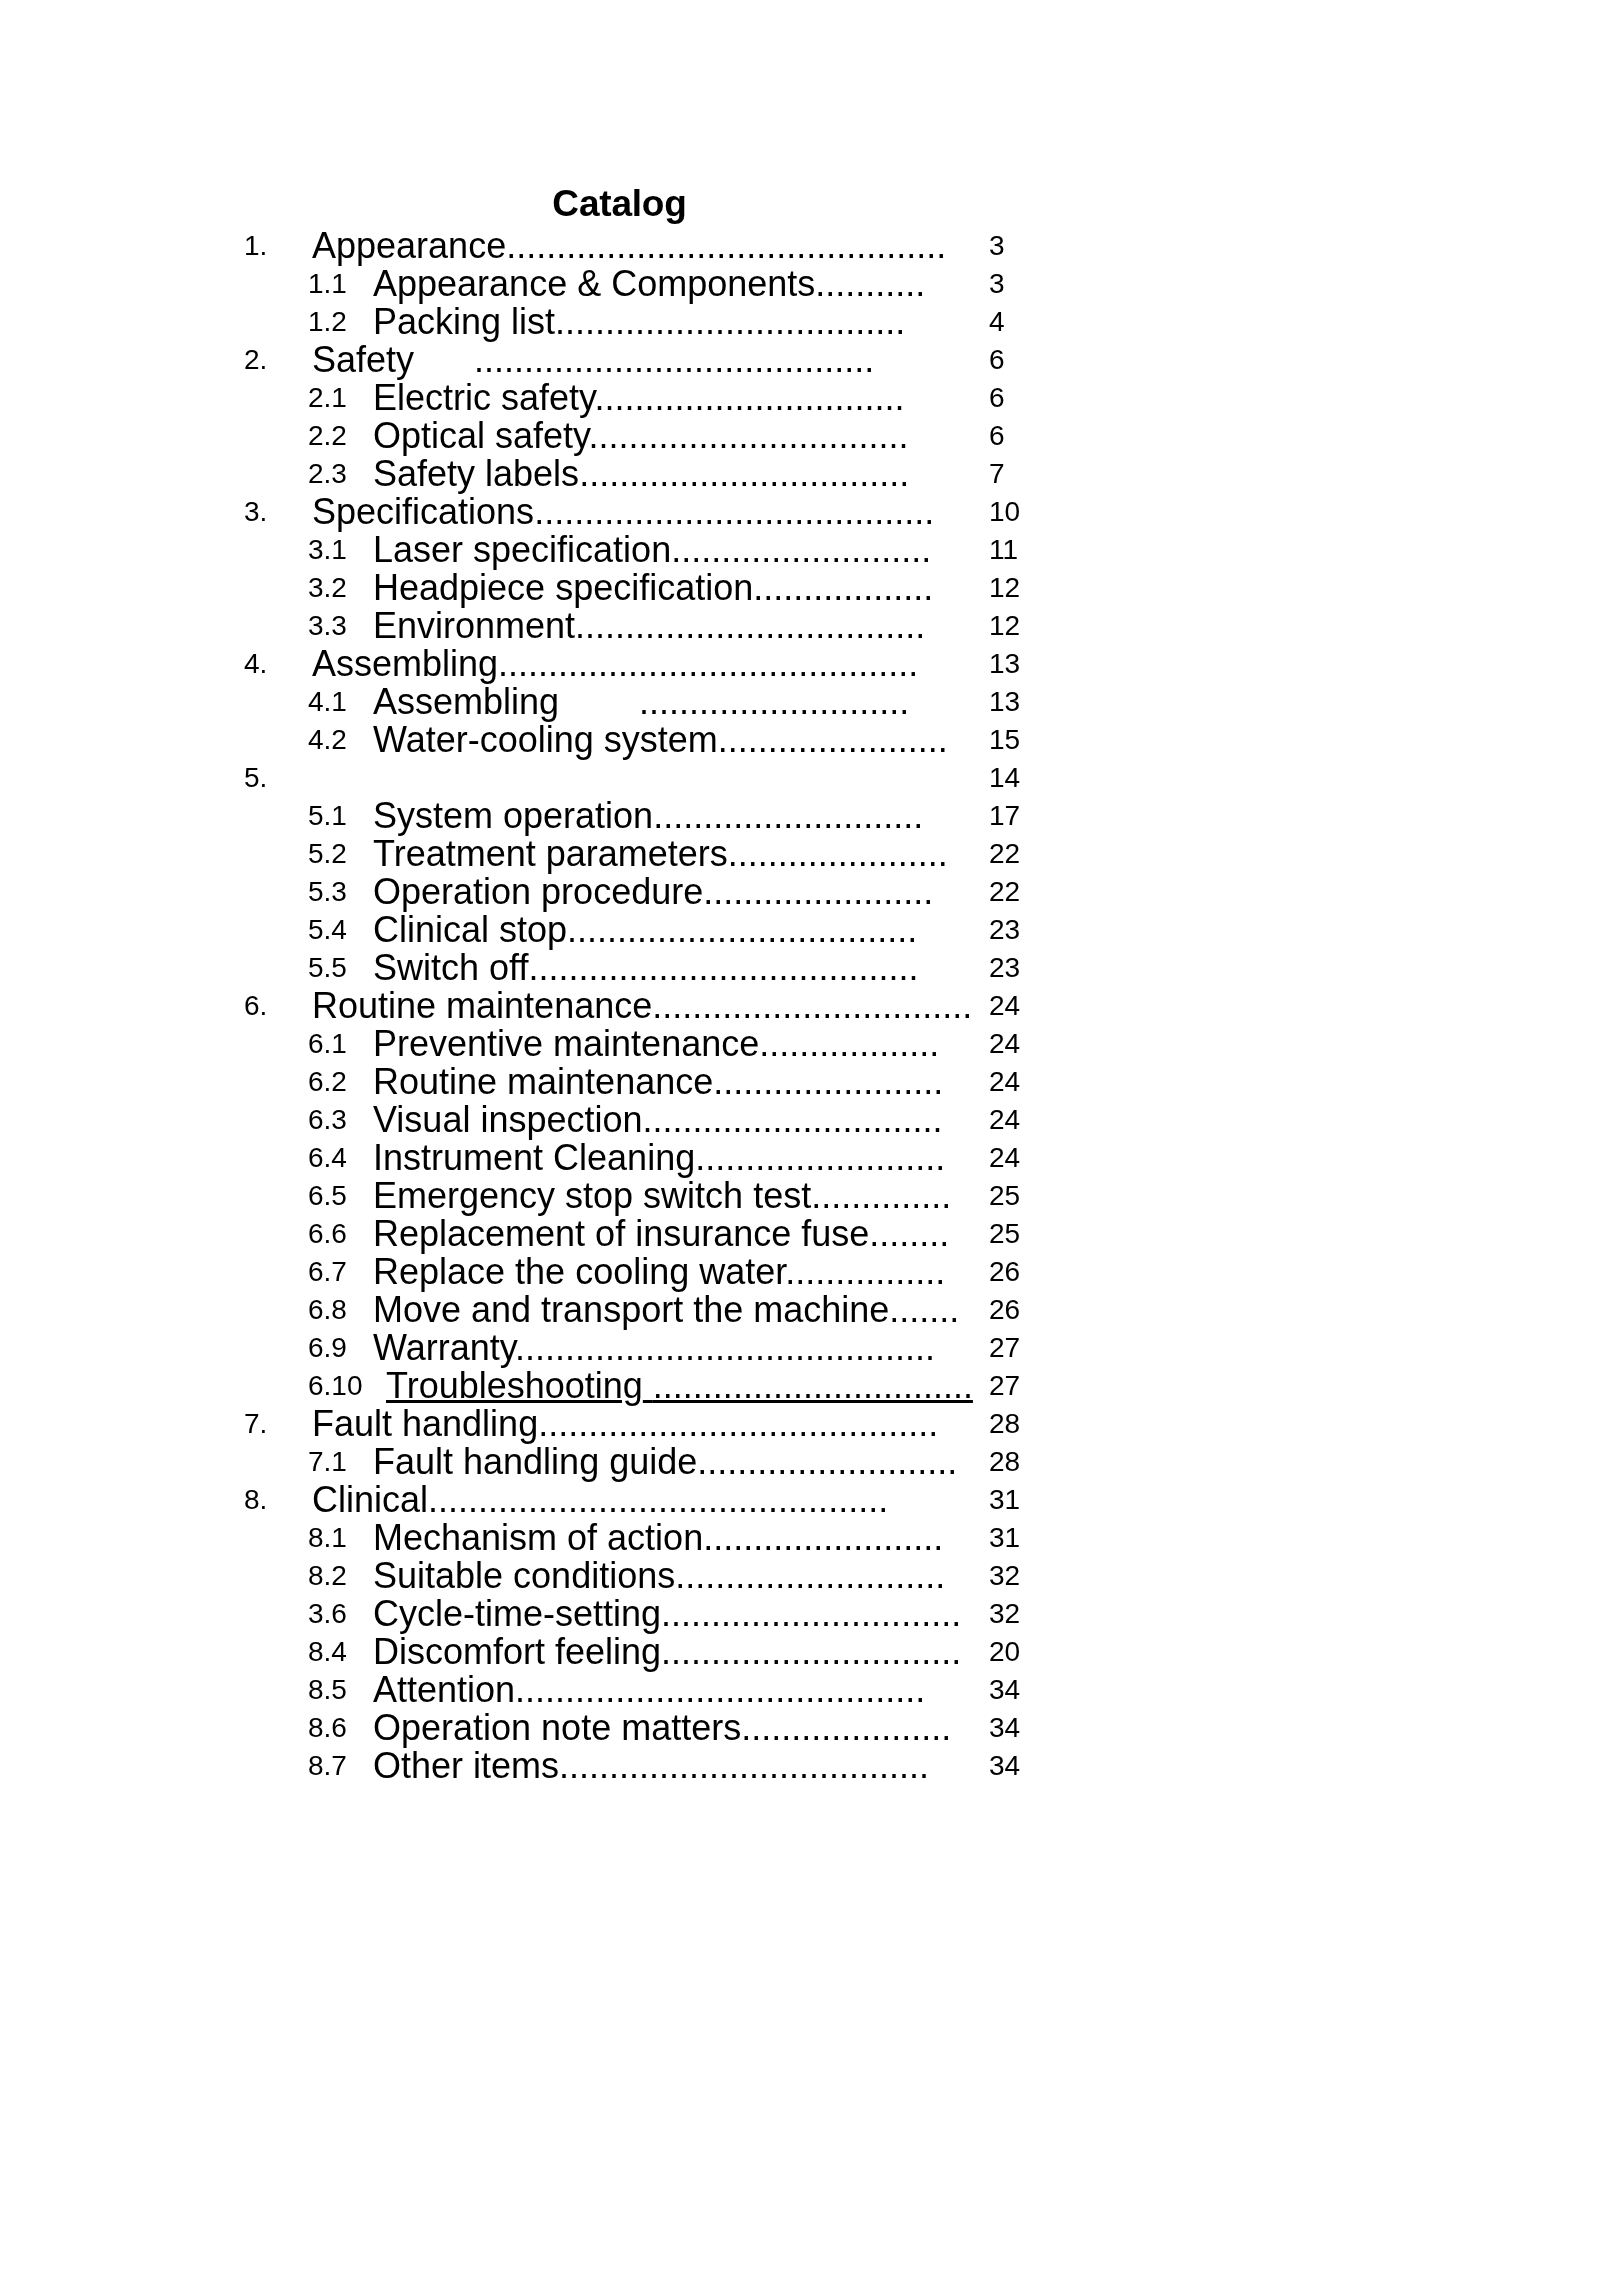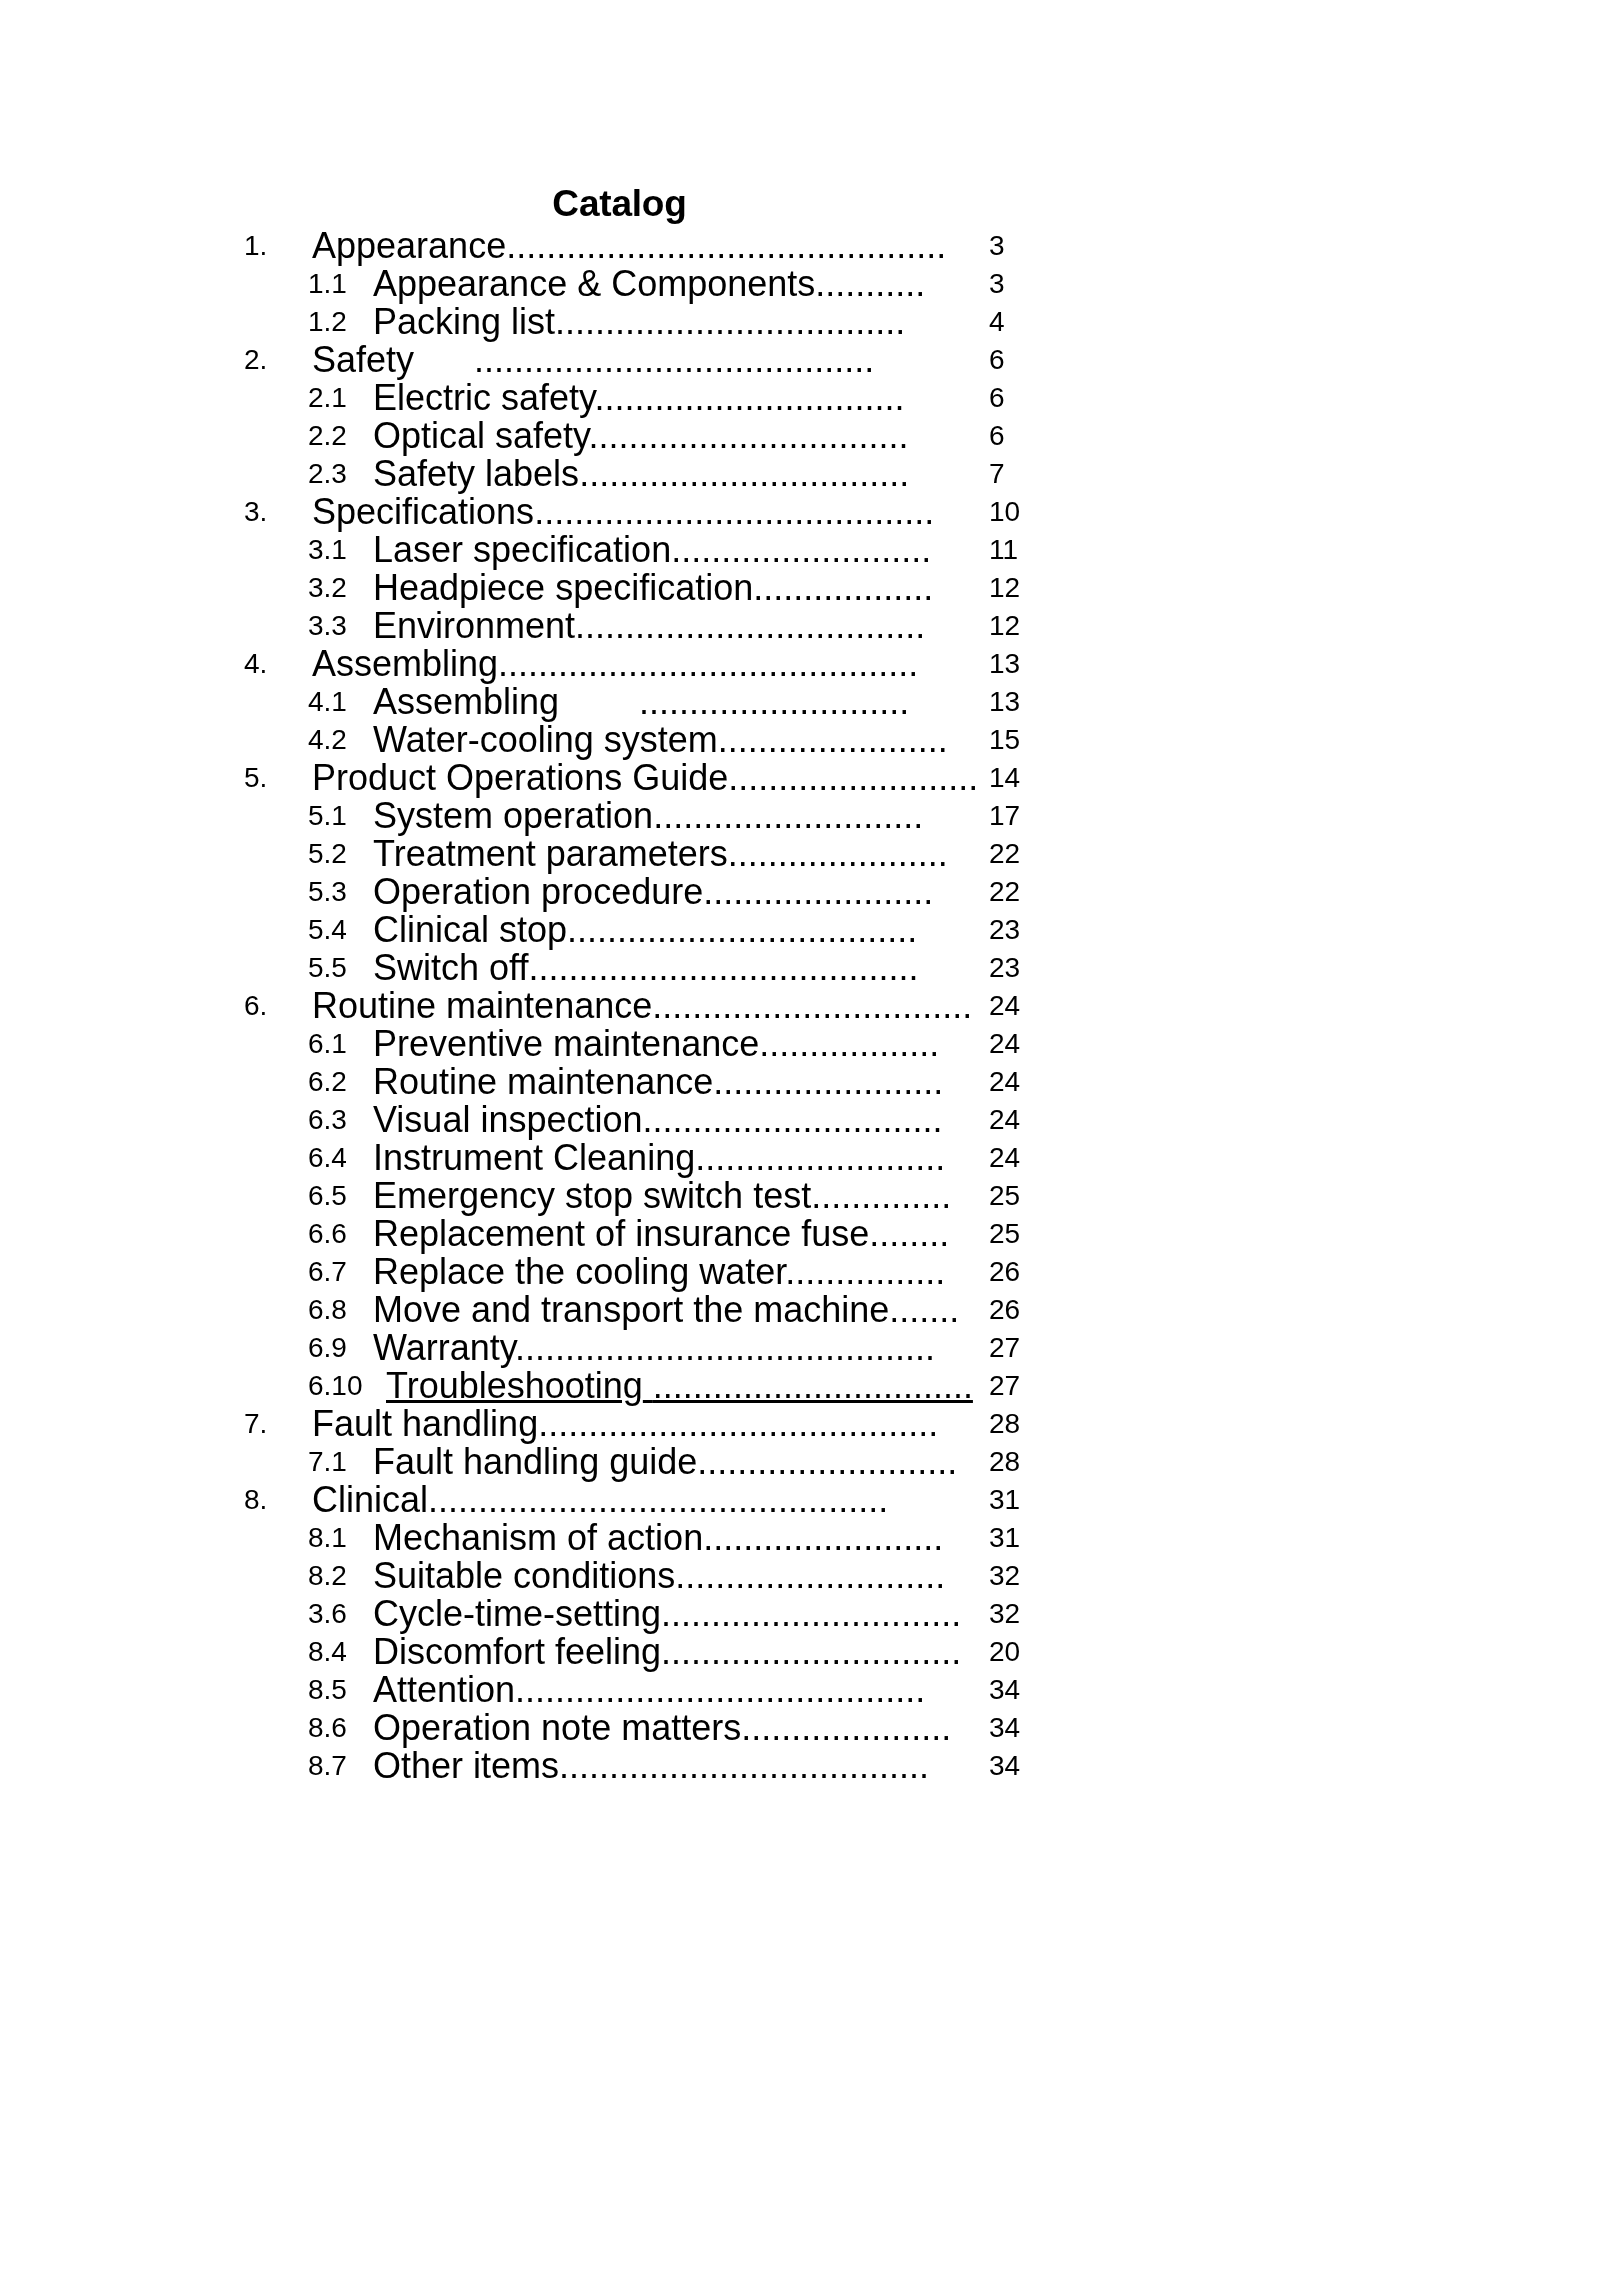--- a/index.html
+++ b/index.html
@@ -160,21 +160,20 @@
         <span class="toc-text"><span class="toc-label">Assembling</span><span class="toc-gap">        </span><span class="toc-dots">...........................</span></span>
         <span class="toc-page">13</span>
       </div>
       <div class="toc-row lvl2">
         <span class="toc-num">4.2</span>
         <span class="toc-text"><span class="toc-label">Water-cooling system</span><span class="toc-gap"></span><span class="toc-dots">.......................</span></span>
         <span class="toc-page">15</span>
       </div>
       <div class="toc-row lvl1">
         <span class="toc-num">5.</span>
-        <span class="toc-text"><span class="toc-label">Product Operations Guide</span><span class="toc-gap"></span><span class="toc-dots">.........................</span></span>
         <span class="toc-page">14</span>
       </div>
       <div class="toc-row lvl2">
         <span class="toc-num">5.1</span>
         <span class="toc-text"><span class="toc-label">System operation</span><span class="toc-gap"></span><span class="toc-dots">...........................</span></span>
         <span class="toc-page">17</span>
       </div>
       <div class="toc-row lvl2">
         <span class="toc-num">5.2</span>
         <span class="toc-text"><span class="toc-label">Treatment parameters</span><span class="toc-gap"></span><span class="toc-dots">......................</span></span>

